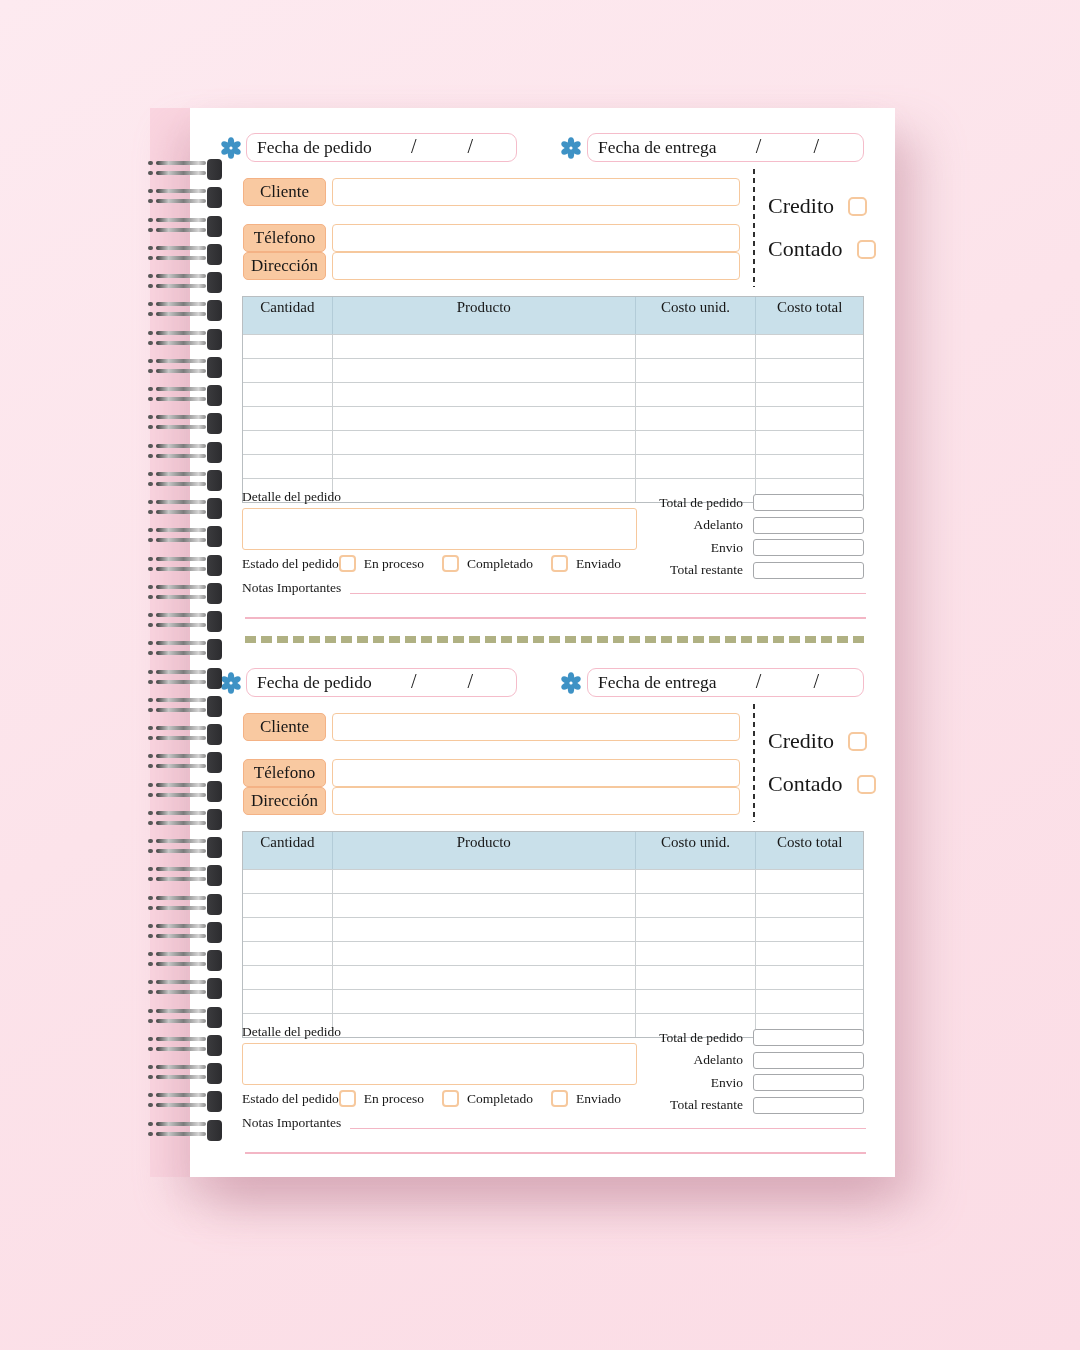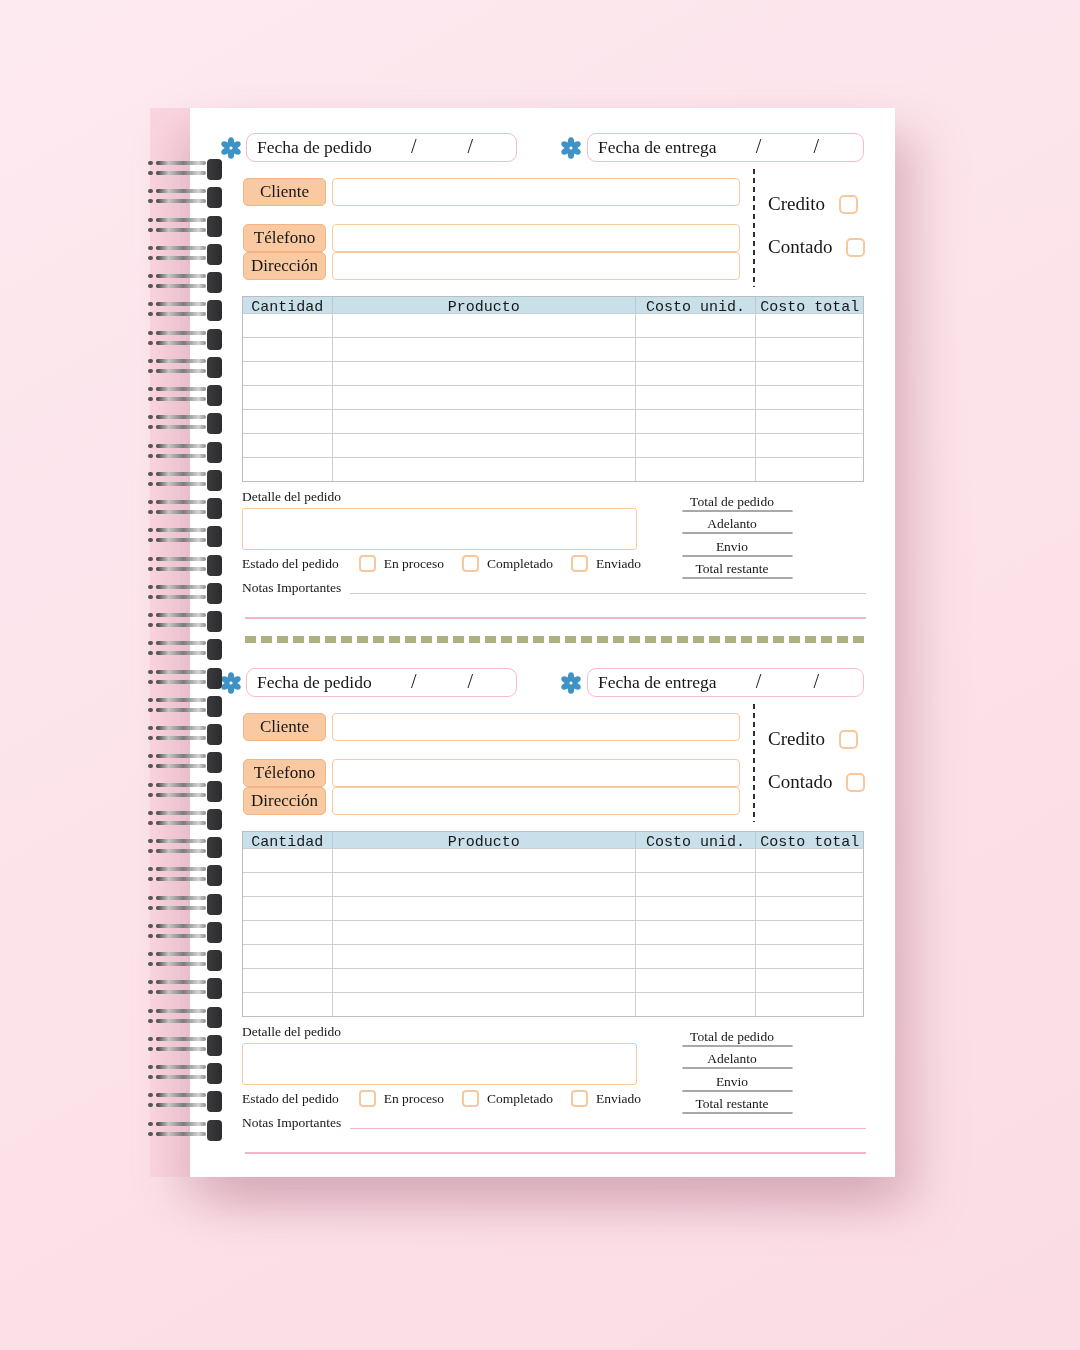--- a/index.html
+++ b/index.html
@@ -43,44 +43,44 @@
   .flabel { position:absolute; left:53px; width:83px; height:28px; border-radius:5px;
             background:var(--label-orange-bg,#f9c9a1); border:1px solid var(--label-orange-border,#f4b285);
             font-size:17px; text-align:center; line-height:26px; }
   .finput { position:absolute; left:142px; width:408px; height:28px; border:1.5px solid var(--input-orange-border,#f6c89d);
             border-radius:4px; background:#fff; }
 
   .vdash { position:absolute; left:563px; top:36px; width:2px; height:118px;
            background:repeating-linear-gradient(180deg,var(--divider-black,#2e2e2e) 0 5px,transparent 5px 9px); }
   .pay-row { position:absolute; left:578px; display:flex; align-items:center; gap:14px; }
   .p1 { top:60px; } .p2 { top:103px; }
-  .pay-label { font-size:19px; }
+  .pay-label { font-size:22px; }
   .pay-cb { width:19px; height:19px; border:2px solid var(--input-orange-border,#f6c89d); border-radius:5px; background:#fff; }
 
   .otable { position:absolute; left:52px; top:163px; width:622px; border:1.5px solid var(--table-border-gray,#b9bec1); background:#fff; }
-  .thead { display:flex; height:16px; background:var(--table-header-blue,#c9e0ea);font-family:Liberation Mono, monospace; }
+  .thead { display:flex; height:37px; background:var(--table-header-blue,#c9e0ea); }
   .hc { font-size:15px; text-align:center; line-height:21px; border-right:1px solid #b3ccd8; }
   .hc:last-child { border-right:none; }
   .c0 { width:90px; } .c1 { width:304px; } .c2 { width:121px; } .c3 { width:107px; }
   .trow { display:flex; height:24px; border-top:1px solid var(--table-line-gray,#cbcfd1); }
   .tc { border-right:1px solid var(--table-line-gray,#cbcfd1); }
   .tc:last-child { border-right:none; }
 
   .sm-label { font-size:13.5px; }
   .detail-label { position:absolute; left:52px; top:356px; font-size:13.5px; }
   .detail-box { position:absolute; left:52px; top:375px; width:395px; height:42px;
                 border:1.5px solid var(--input-orange-border,#f6c89d); border-radius:3px; background:#fff; }
 
   .totals { position:absolute; left:420px; top:361px; width:254px; display:flex; flex-direction:column; gap:5px; }
-  .money-row { display:flex; align-items:center; justify-content:flex-end; height:17.5px;flex-direction:column; }
+  .money-row { display:flex; align-items:center; justify-content:flex-end; height:17.5px; }
   .money-label { font-size:13.5px; text-align:right; padding-right:10px; }
   .money-box { width:111px; height:17px; border:1.5px solid var(--money-box-border,#a6a8ab); border-radius:3px; background:#fff; }
 
   .status-row { position:absolute; left:52px; top:422px; display:flex; align-items:center; }
-  .status-label { margin-right:20px; }
+  .status-label { }
   .st-cb { width:17px; height:17px; border:2px solid var(--input-orange-border,#f6c89d); border-radius:4px;
            background:#fff; margin-right:8px; }
   .st-opt { margin-right:18px;font-family:Liberation Serif, serif; }
 
   .notes-label { position:absolute; left:52px; top:447px;text-align:right; }
   .notes-line { position:absolute; left:160px; top:447px; width:516px; height:14px;
                 border-bottom:1.5px solid var(--pink-line,#f3b6c5); }
   .section-end-line { position:absolute; left:55px; top:484px; width:621px; height:1.5px;
                       background:var(--pink-line,#f3b6c5); }
 

